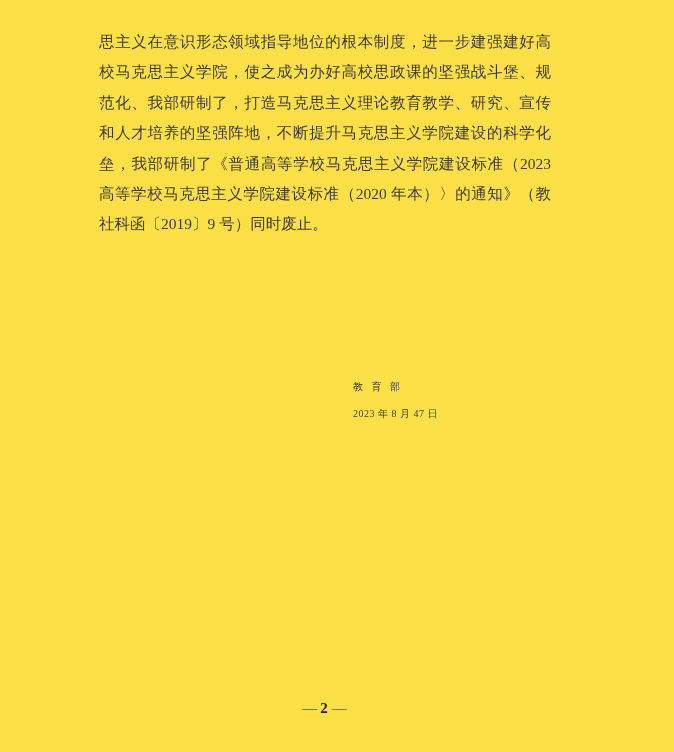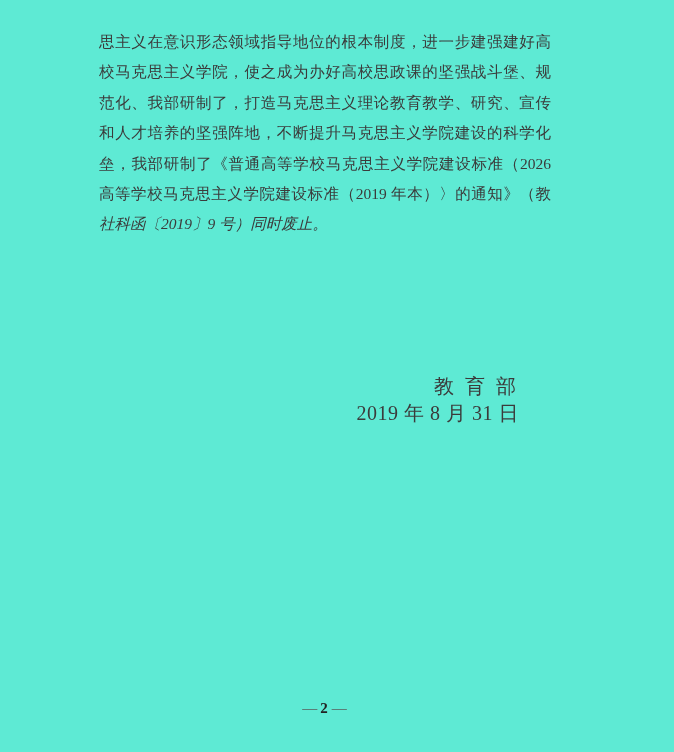--- a/index.html
+++ b/index.html
@@ -6,51 +6,50 @@
   html, body { width: 674px; height: 752px; }
   body {
     background: #ffffff;
     font-family: "Liberation Serif", "DejaVu Serif", serif;
     overflow: hidden;
   }
   .page {
     position: relative;
     width: 674px;
     height: 752px;
-    background: #5eead4;
+    background: #fde047;
   }
   .body-text {
     position: absolute;
     left: 99px;
     top: 27px;
     width: 452px;
     color: #3b3b3b;
     font-size: 15.5px;
     line-height: 30.4px;
   }
   .text-line {
     height: 30.4px;
     text-align: justify;
     text-align-last: justify;
     white-space: nowrap;
     overflow: visible;
   }
   .text-line.last {
     text-align: left;
     text-align-last: left;
-    font-style: italic;
   }
   .signature {
     position: absolute;
     top: 373px;
     left: 353px;
     width: 166px;
-    text-align: right;
+    text-align: left;
     color: #3b3b3b;
-    font-size: 20px;
+    font-size: 10px;
   }
   .signature .issuer {
     line-height: 27px;
     letter-spacing: 3px;
   }
   .signature .date {
     line-height: 27px;
     letter-spacing: 0.5px;
   }
   .footer {
@@ -76,27 +75,27 @@
 </head>
 <body>
 
 <div class="page">
 
   <div class="body-text">
     <div class="text-line">思主义在意识形态领域指导地位的根本制度，进一步建强建好高</div>
     <div class="text-line">校马克思主义学院，使之成为办好高校思政课的坚强战斗堡、规</div>
     <div class="text-line">范化、我部研制了，打造马克思主义理论教育教学、研究、宣传</div>
     <div class="text-line">和人才培养的坚强阵地，不断提升马克思主义学院建设的科学化</div>
-    <div class="text-line">垒，我部研制了《普通高等学校马克思主义学院建设标准（2026</div>
-    <div class="text-line">高等学校马克思主义学院建设标准（2019 年本）〉的通知》（教</div>
+    <div class="text-line">垒，我部研制了《普通高等学校马克思主义学院建设标准（2023</div>
+    <div class="text-line">高等学校马克思主义学院建设标准（2020 年本）〉的通知》（教</div>
     <div class="text-line last">社科函〔2019〕9 号）同时废止。</div>
   </div>
 
   <div class="signature">
     <div class="issuer">教 育 部</div>
-    <div class="date">2019 年 8 月 31 日</div>
+    <div class="date">2023 年 8 月 47 日</div>
   </div>
 
   <div class="footer">
     <span class="dash">—</span><span class="num">2</span><span class="dash">—</span>
   </div>
 
 </div>
 
 </body></html>

